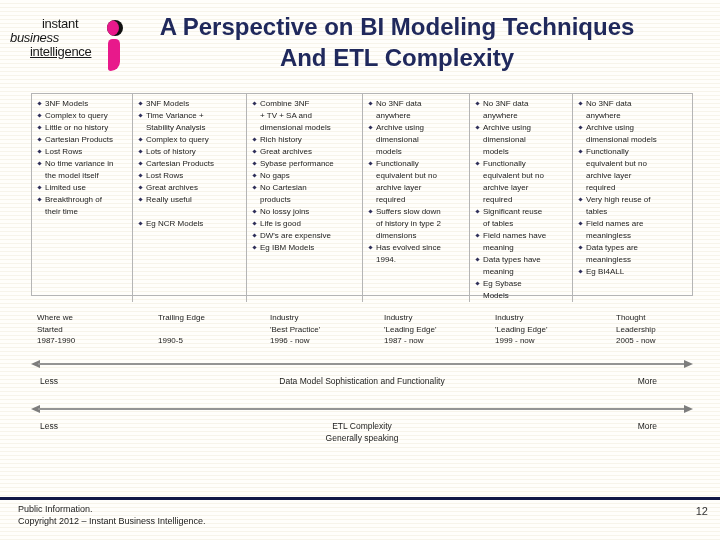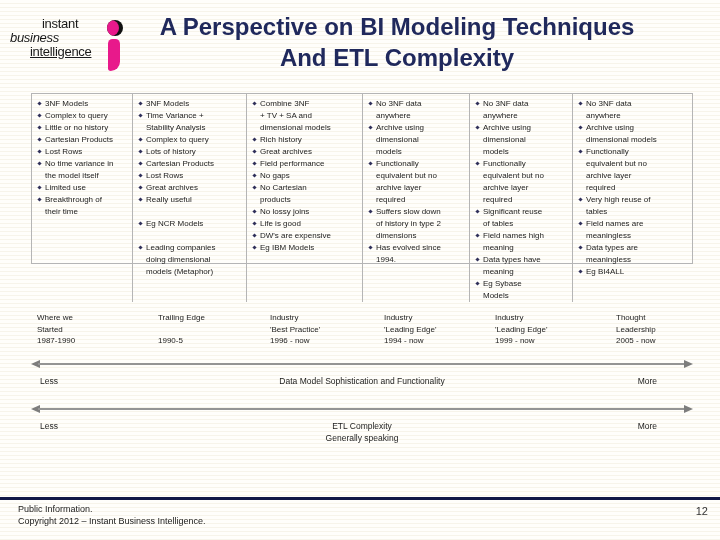--- a/index.html
+++ b/index.html
@@ -18,21 +18,21 @@
   .logo-i .dot { position:absolute; left:3px; top:2px; width:16px; height:16px; border-radius:50%;
     background:#111; overflow:hidden; }
   .logo-i .dot::after { content:""; position:absolute; left:-4px; top:0px; width:16px; height:16px;
     border-radius:50%; background:#e8198b; }
   .logo-i .stem { position:absolute; left:4px; top:21px; width:12px; height:32px;
     background:#e8198b; border-radius:5px 5px 10px 3px; }
   
   .title { position:absolute; left:112px; top:11px; width:570px; text-align:center;
     font-size:24px; line-height:31px; font-weight:bold; color:#20295c; }
   
-  .grid { position:absolute; left:31px; top:93px; width:662px; height:171px;
+  .grid { position:absolute; left:31px; top:93px; width:662px; height:203px;
     display:grid; grid-template-columns:101px 114px 116px 107px 103px 121px;
     border:1px solid #b5b5b5; }
   .cell { border-right:1px solid #b5b5b5; padding:4px 2px 0 5px; overflow:visible; }
   .cell:last-child { border-right:none; }
   .li { display:flex; align-items:flex-start; }
   .diamond { width:3px; height:3px; background:#30305a; transform:rotate(45deg);
     margin:4px 4px 0 1px; flex:0 0 auto; }
   .li-text { white-space:pre-line; font-size:8px; line-height:12px; color:#1c1c1c; }
   .gap { height:12px; }
   
@@ -151,45 +151,39 @@
         <div class="li">
           <span class="diamond"></span>
           <span class="li-text">Really useful</span>
         </div>
         <div class="gap"></div>
         <div class="li">
           <span class="diamond"></span>
           <span class="li-text">Eg NCR Models</span>
         </div>
         <div class="gap"></div>
-        <div class="li">
-          <span class="diamond"></span>
-          <span class="li-text">Leading companies
-doing dimensional
-models (Metaphor)</span>
-        </div>
       </div>
     <div class="cell">
         <div class="li">
           <span class="diamond"></span>
           <span class="li-text">Combine 3NF
 + TV + SA and
 dimensional models</span>
         </div>
         <div class="li">
           <span class="diamond"></span>
           <span class="li-text">Rich history</span>
         </div>
         <div class="li">
           <span class="diamond"></span>
           <span class="li-text">Great archives</span>
         </div>
         <div class="li">
           <span class="diamond"></span>
-          <span class="li-text">Field performance</span>
+          <span class="li-text">Sybase performance</span>
         </div>
         <div class="li">
           <span class="diamond"></span>
           <span class="li-text">No gaps</span>
         </div>
         <div class="li">
           <span class="diamond"></span>
           <span class="li-text">No Cartesian
 products</span>
         </div>
@@ -260,21 +254,21 @@
 archive layer
 required</span>
         </div>
         <div class="li">
           <span class="diamond"></span>
           <span class="li-text">Significant reuse
 of tables</span>
         </div>
         <div class="li">
           <span class="diamond"></span>
-          <span class="li-text">Field names high
+          <span class="li-text">Field names have
 meaning</span>
         </div>
         <div class="li">
           <span class="diamond"></span>
           <span class="li-text">Data types have
 meaning</span>
         </div>
         <div class="li">
           <span class="diamond"></span>
           <span class="li-text">Eg Sybase
@@ -333,21 +327,21 @@
         <div class="tline">1990-5</div>
       </div>
     <div class="tcell tl-2">
         <div class="tline">Industry</div>
         <div class="tline">'Best Practice'</div>
         <div class="tline">1996 - now</div>
       </div>
     <div class="tcell tl-3">
         <div class="tline">Industry</div>
         <div class="tline">'Leading Edge'</div>
-        <div class="tline">1994 - now</div>
+        <div class="tline">1987 - now</div>
       </div>
     <div class="tcell tl-4">
         <div class="tline">Industry</div>
         <div class="tline">'Leading Edge'</div>
         <div class="tline">1999 - now</div>
       </div>
     <div class="tcell tl-5">
         <div class="tline">Thought</div>
         <div class="tline">Leadership</div>
         <div class="tline">2005 - now</div>

